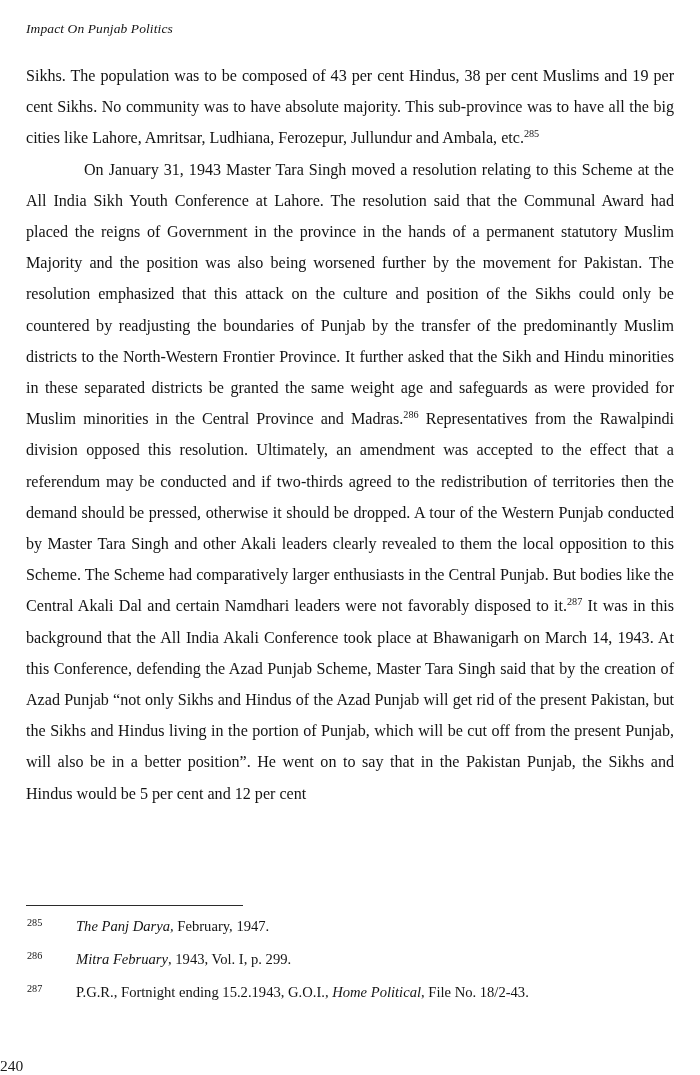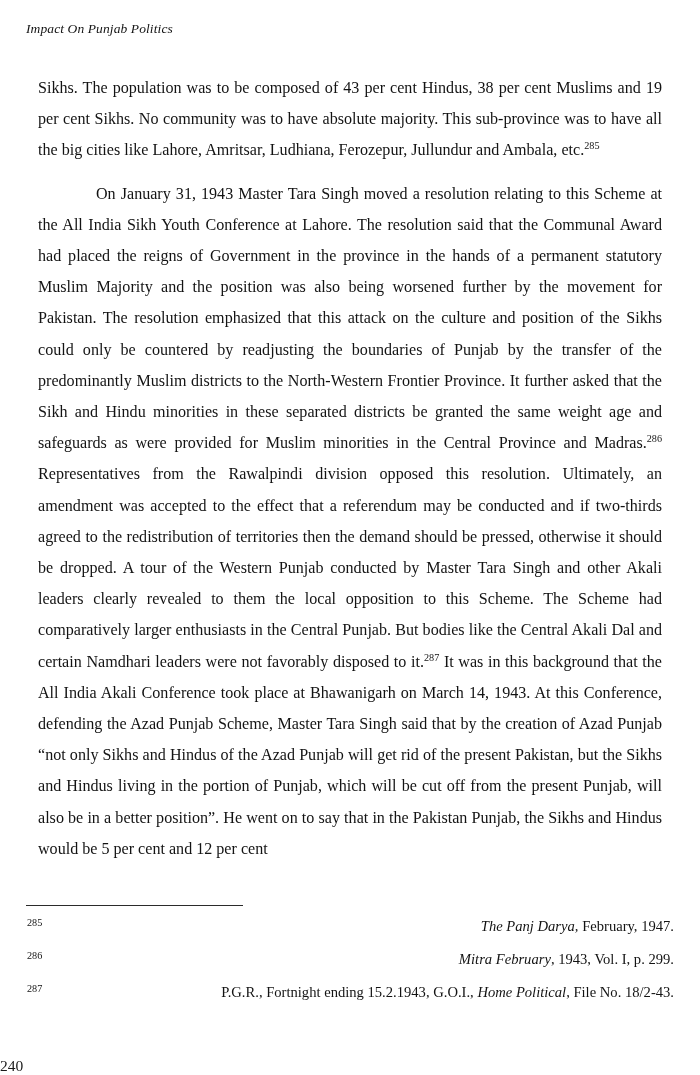--- a/index.html
+++ b/index.html
@@ -36,21 +36,21 @@
 
   
   .body-block {
     position: absolute;
     top: 60px;
     left: 26px;
     width: 648px;
   }
 
   p.para {
-    margin: 12px;
+    margin: 0;
     text-align: justify;
     text-justify: inter-word;
     font-size: 16.1px;
     line-height: 31.2px;
     color: #131313;
   }
   p.para.indent {
     text-indent: 58px;
   }
   p.para + p.para {
@@ -87,21 +87,20 @@
   .fn-num {
     position: absolute;
     left: 1px;
     top: 0;
     font-size: 10.2px;
     line-height: 14px;
   }
   .fn-text {
     display: block;
     padding-left: 50px;
-    text-align: right;
   }
   .fn-text i {
     font-style: italic;
   }
 
   
   .page-number {
     position: absolute;
     left: 0;
     right: 0;

